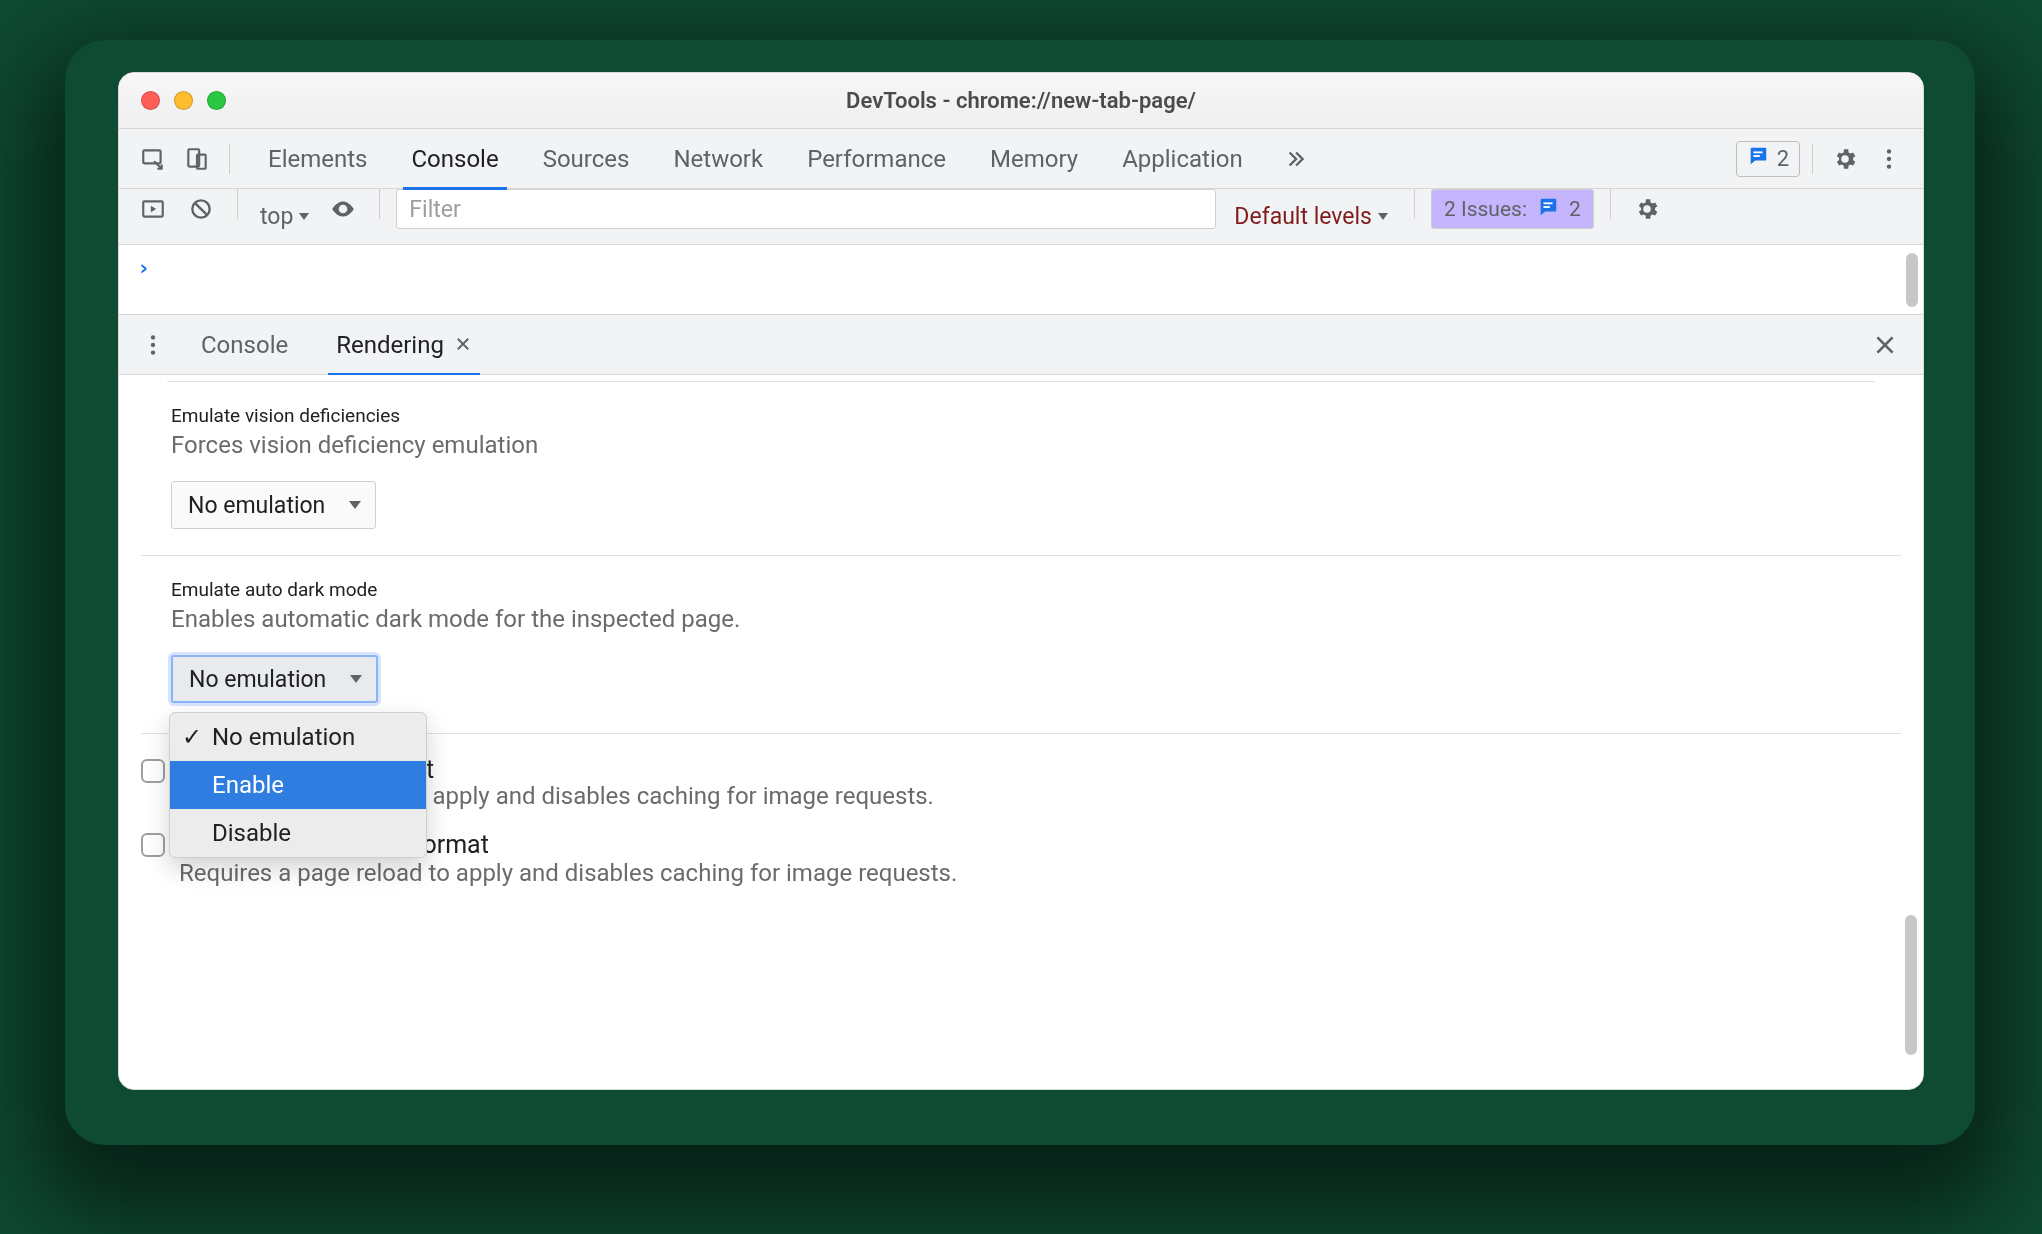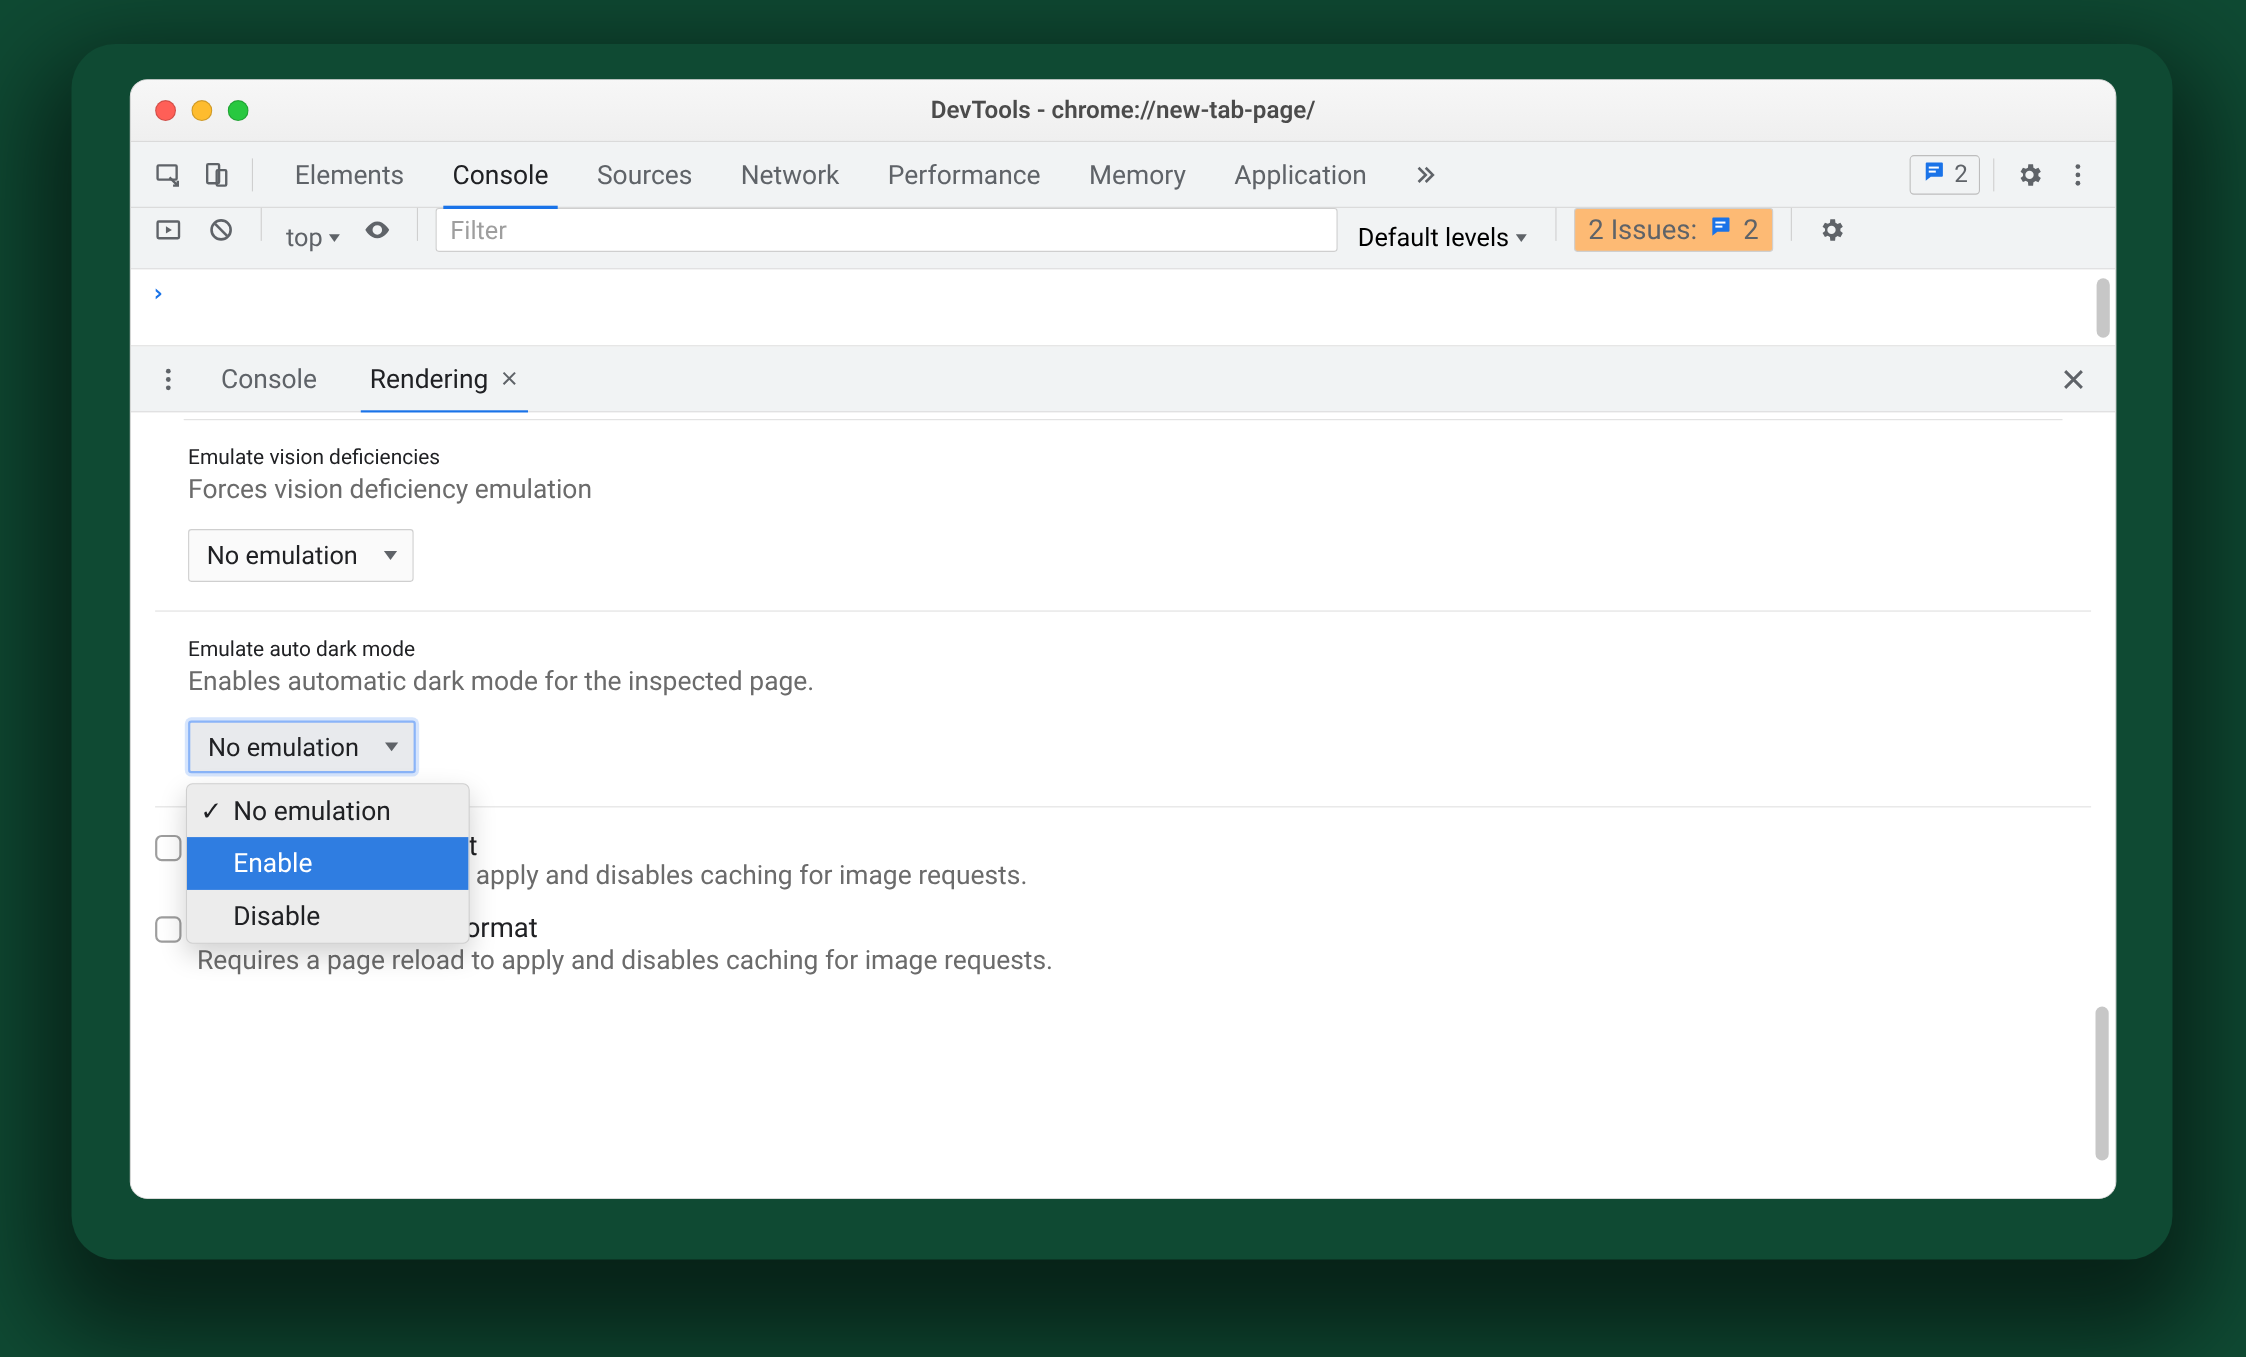--- a/index.html
+++ b/index.html
@@ -145,31 +145,31 @@
     border-radius: 3px;
     display: flex; align-items: center;
     padding: 0 12px;
     color: #9e9e9e;
     font-size: 23px;
     max-width: 820px;
   }
   .levels {
     display: flex; align-items: center;
     font-size: 23px;
-    color: #000000;
+    color: #7f1d1d;
     gap: 6px;
     padding: 0 10px;
   }
   .issuesbox {
     display: flex; align-items: center;
     gap: 10px;
-    font-size: 25px;
+    font-size: 21px;
     color: #5f6368;
     border: 1px solid #cfcfcf;
-    background: #fdba74;
+    background: #c4b5fd;
     border-radius: 3px;
     height: 40px;
     padding: 0 12px;
   }
   
   .consoleBody {
     height: 70px;
     border-bottom: 1px solid #d6d6d6;
     display: flex;
     align-items: flex-start;

